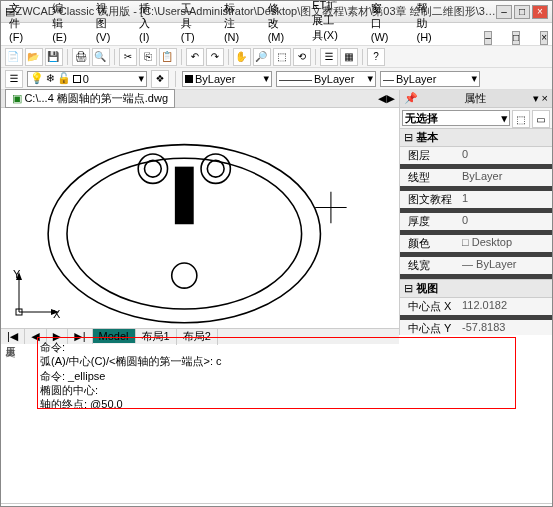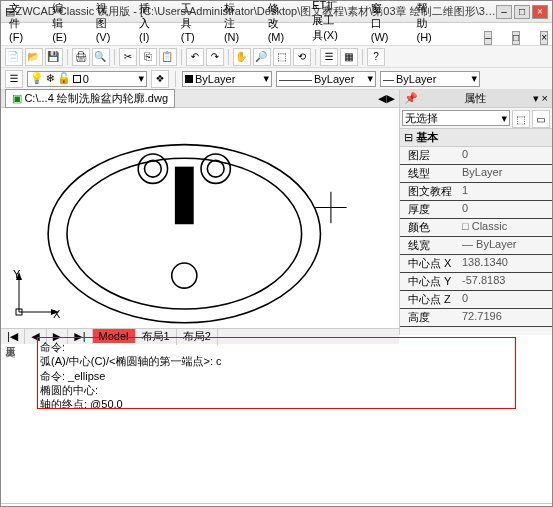--- a/index.html
+++ b/index.html
@@ -16,29 +16,29 @@
 .tdiv{width:1px;height:16px;background:#ccc;margin:0 2px}
 .layerbar{height:22px;display:flex;align-items:center;padding:0 4px;gap:4px;border-bottom:1px solid #ddd;background:#f5f5f5}
 .combo{height:16px;border:1px solid #999;background:#fff;padding:0 2px;display:flex;align-items:center;gap:2px;font-size:10px}
 .main{display:flex;height:245px}
 .drawing-area{flex:1;display:flex;flex-direction:column;border-right:1px solid #ccc}
 .filetab{height:18px;background:#e8e8e8;display:flex;align-items:center;padding:0 4px;border-bottom:1px solid #ccc}
 .filetab .tab{background:#fff;border:1px solid #999;padding:1px 6px;font-size:10px;display:flex;align-items:center;gap:2px}
 .canvas{flex:1;background:#fff;position:relative}
 .layouttabs{height:16px;background:#f0f0f0;display:flex;align-items:center;font-size:10px;border-top:1px solid #ccc}
 .layouttabs .lt{padding:1px 6px;border-right:1px solid #ccc}
-.layouttabs .lt.active{background:#ef4444}
+.layouttabs .lt.active{background:#0f766e}
 .props{width:152px;background:#f5f5f5;display:flex;flex-direction:column;overflow:hidden}
 .props-hdr{height:18px;background:#e0e0e0;display:flex;align-items:center;padding:0 4px;justify-content:space-between;border-bottom:1px solid #ccc}
 .props-sel{height:20px;padding:2px;display:flex;gap:2px}
-.props-sel .combo{flex:1;font-weight:normal}
+.props-sel .combo{flex:1;font-weight:bold}
 .props-body{flex:1;overflow:auto;font-size:10px}
 .grp{background:#e8e8e8;padding:1px 4px;font-weight:bold;border-top:1px solid #ccc;border-bottom:1px solid #ccc}
 .grp::before{content:"⊟ ";font-weight:normal}
-.prow{display:flex;border-bottom:1px solid #404040}
+.prow{display:flex;border-bottom:5px solid #404040}
 .prow .k{width:60px;padding:1px 2px 1px 8px;overflow:hidden;white-space:nowrap}
 .prow .v{flex:1;padding:1px 2px;color:#555;overflow:hidden;white-space:nowrap}
 .cmdbox{border:1px solid red;margin:2px 36px 2px 36px;padding:2px;font-size:10px;line-height:1.3;height:72px;overflow:hidden}
 .cmdrest{height:92px;background:#fff}
 .cmdline{height:18px;border-top:1px solid #ccc;display:flex;align-items:center;padding:0 4px;background:#fff}
 .cmdline input{flex:1;border:none;outline:none;font-size:11px}
 .sidelabel{position:absolute;left:2px;top:2px;writing-mode:vertical-rl;font-size:10px;color:#555}
 .axis{position:absolute;left:10px;bottom:8px}
 svg{display:block}
 </style>
@@ -129,21 +129,21 @@
     <span style="flex:1"></span>
       <span>▾</span>
   </div>
 </div>
 
 <div class="main">
   <div class="drawing-area">
     <div class="filetab">
       <div class="tab">
         <span style="color:#1a7f1a">▣</span>
-        <span>C:\...4 绘制洗脸盆内轮廓.dwg</span>
+        <span>C:\...4 椭圆轴的第一端点.dwg</span>
       </div>
       <span style="flex:1"></span>
       <span>◀</span>
       <span>▶</span>
     </div>
     <div class="canvas">
       <svg width="100%" height="100%" viewBox="0 0 380 210">
         <ellipse cx="175" cy="120" rx="130" ry="85" fill="none" stroke="#000" stroke-width="1.5"></ellipse>
         <ellipse cx="175" cy="120" rx="112" ry="72" fill="none" stroke="#000" stroke-width="1.5"></ellipse>
         <circle cx="175" cy="160" r="12" fill="none" stroke="#000" stroke-width="1.5"></circle>
@@ -209,29 +209,30 @@
         <div class="prow">
           <div class="k">图文教程</div>
           <div class="v">1</div>
         </div>
         <div class="prow">
           <div class="k">厚度</div>
           <div class="v">0</div>
         </div>
         <div class="prow">
           <div class="k">颜色</div>
-          <div class="v">□ Classic</div>
+          <div class="v">□ Desktop</div>
         </div>
         <div class="prow">
           <div class="k">线宽</div>
           <div class="v">— ByLayer</div>
         </div>
+        <div class="grp">视图</div>
         <div class="prow">
           <div class="k">中心点 X</div>
-          <div class="v">138.1340</div>
+          <div class="v">112.0182</div>
         </div>
         <div class="prow">
           <div class="k">中心点 Y</div>
           <div class="v">-57.8183</div>
         </div>
         <div class="prow">
           <div class="k">中心点 Z</div>
           <div class="v">0</div>
         </div>
         <div class="prow">

